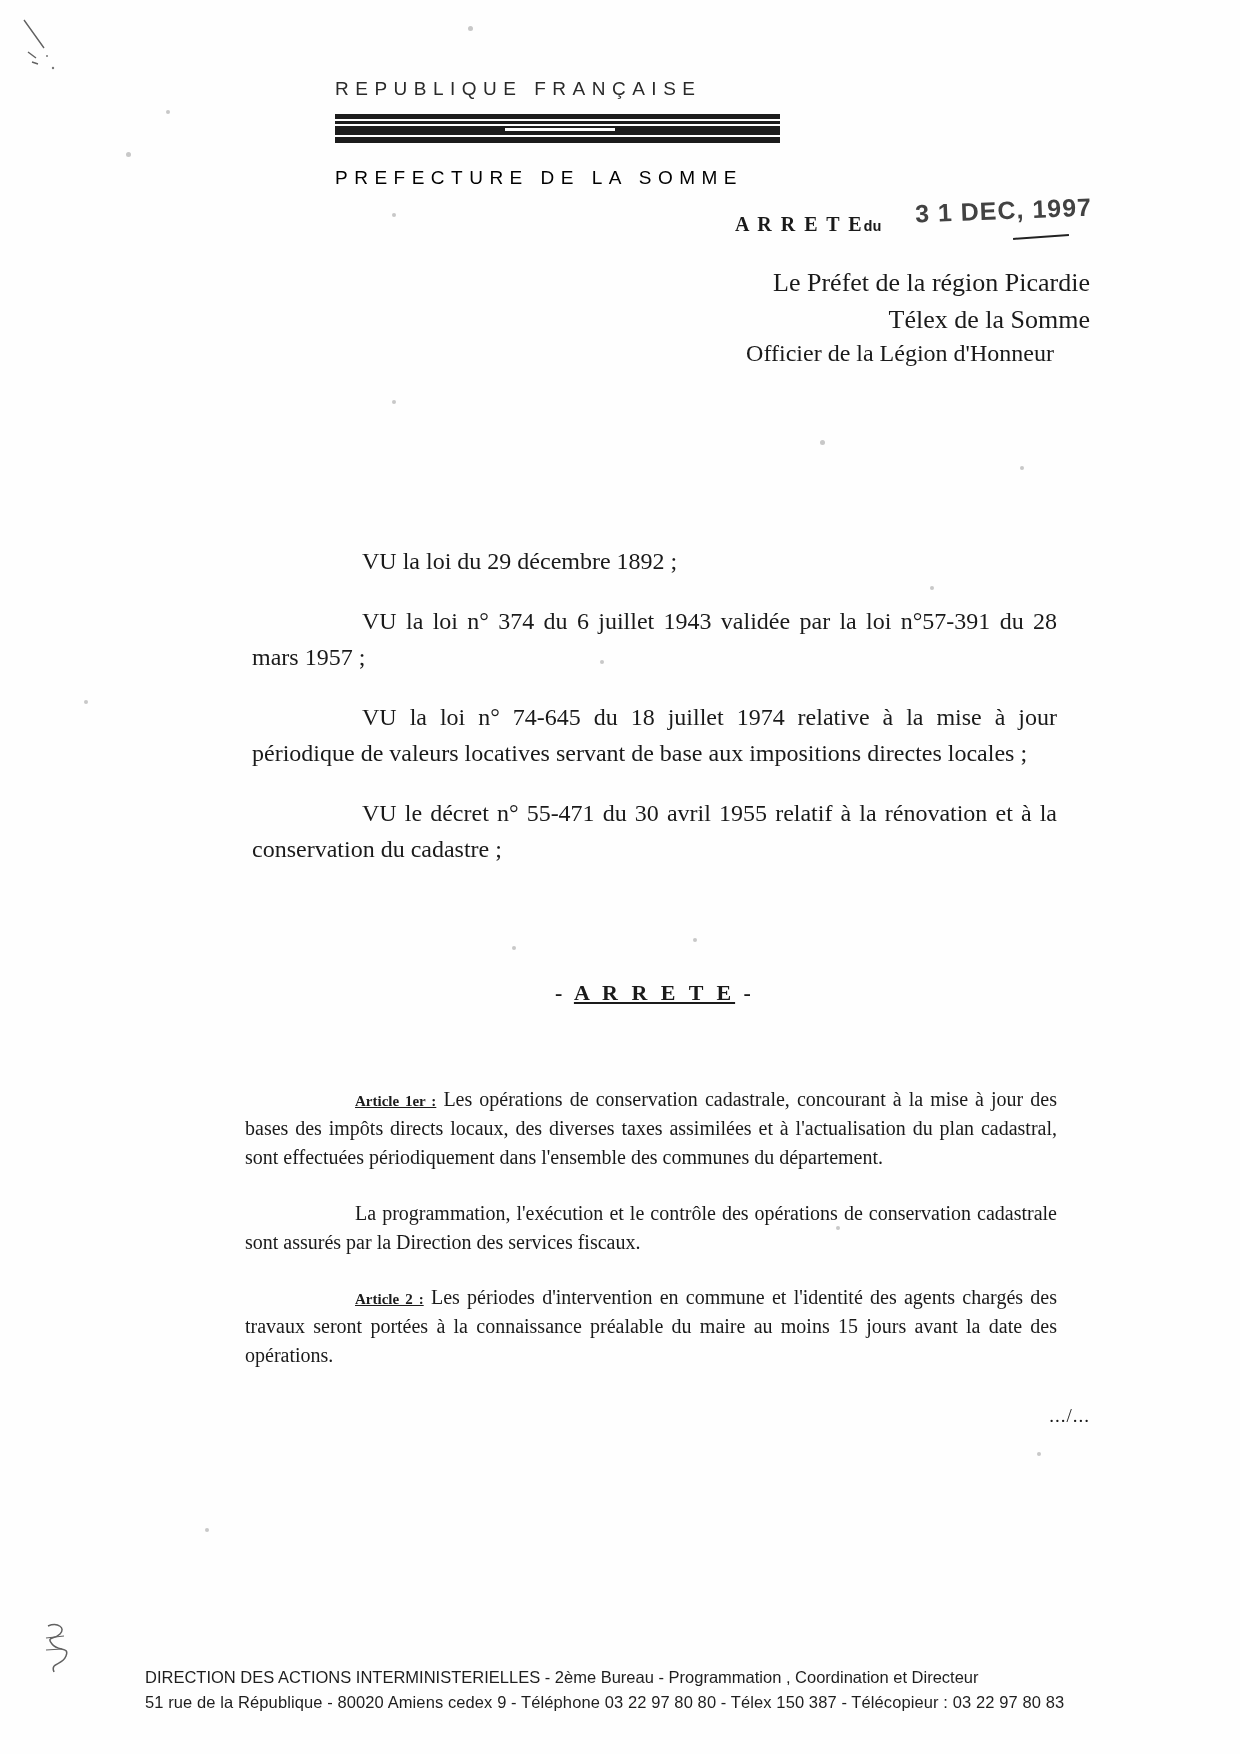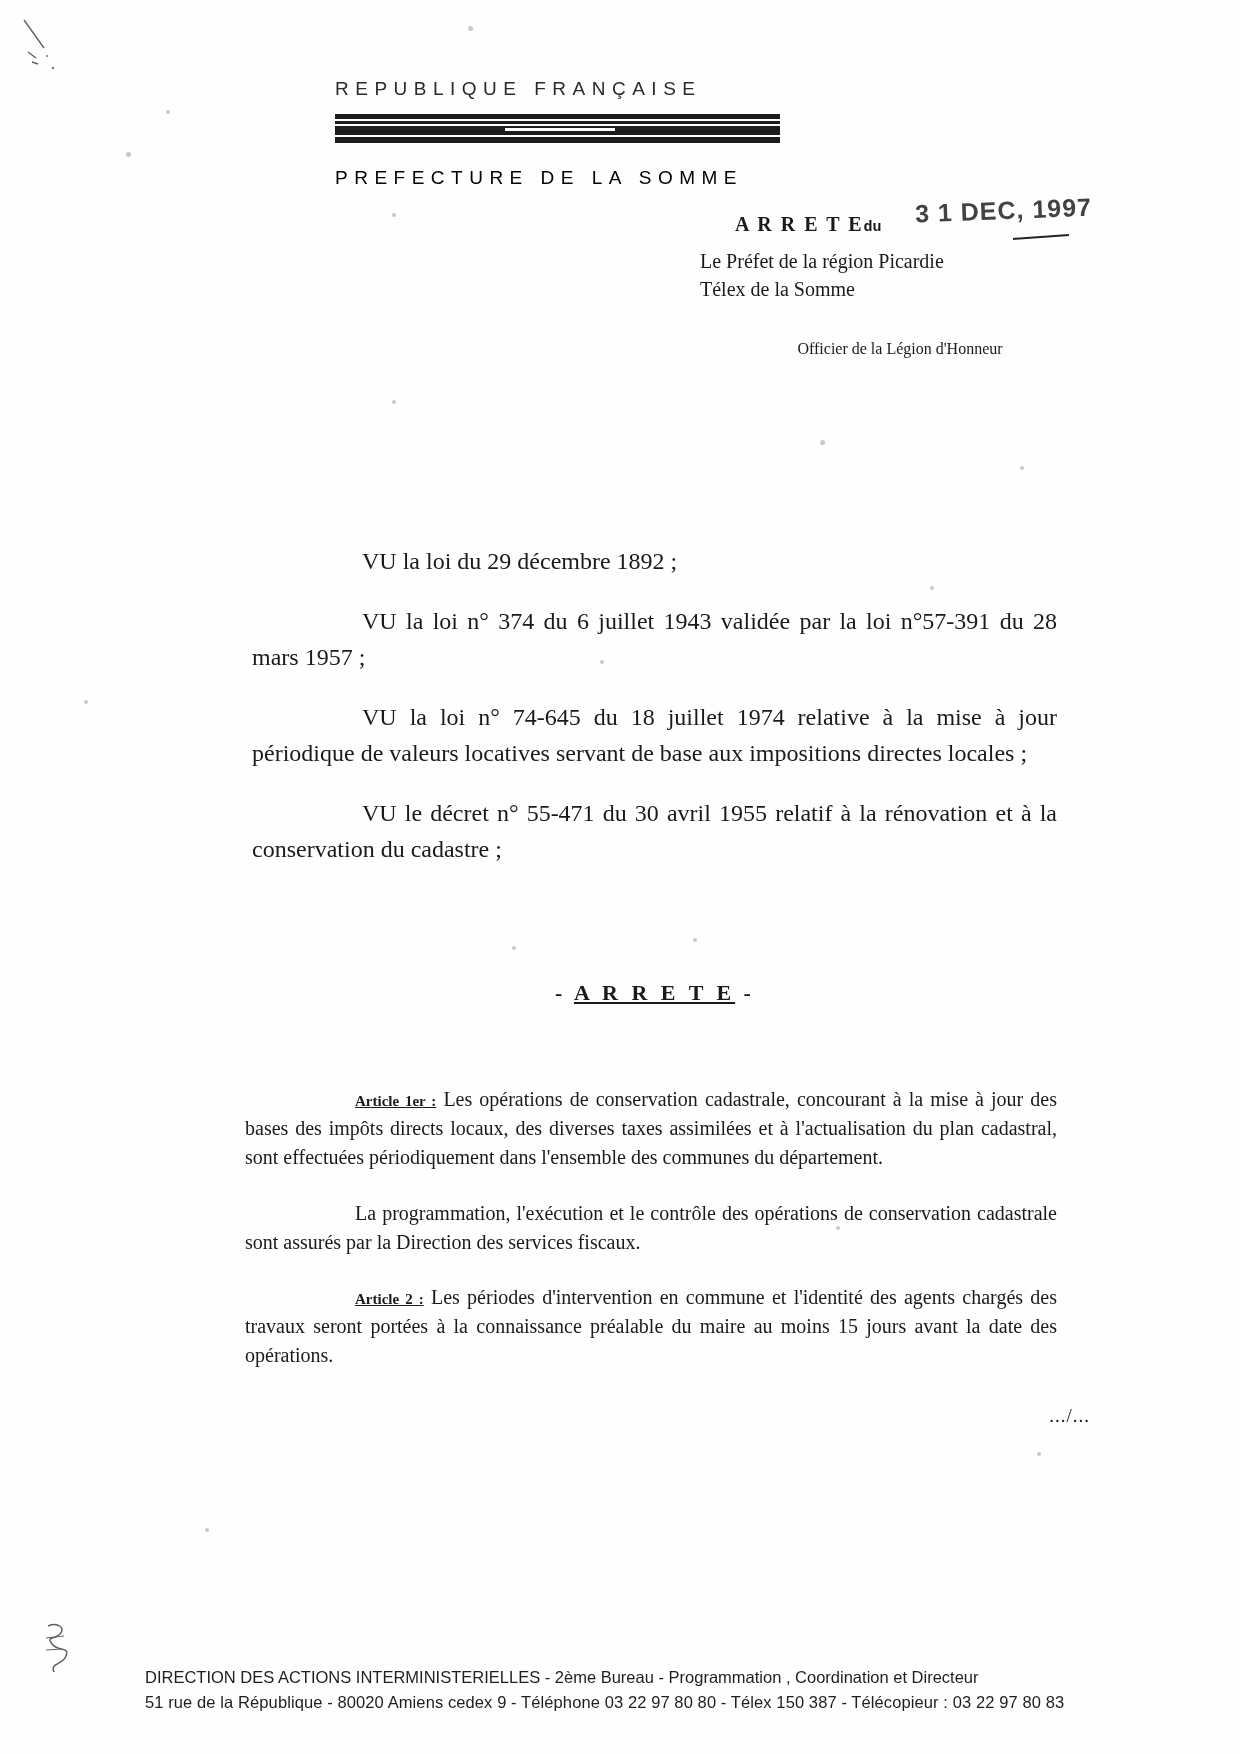--- a/index.html
+++ b/index.html
@@ -109,33 +109,33 @@
     top: 236px;
     width: 56px;
     height: 2px;
     background: #222;
     transform: rotate(-4deg);
   }
 
   .prefet-block {
     position: absolute;
     left: 700px;
-    top: 247px;
+    top: 265px;
     width: 390px;
-    text-align: left;
-    font-size: 20px;
+    text-align: right;
+    font-size: 26px;
     line-height: 1.42;
   }
   .officier {
     position: absolute;
     left: 700px;
     top: 340px;
     width: 400px;
     text-align: center;
-    font-size: 16px;
+    font-size: 24px;
   }
 
   .body-block {
     position: absolute;
     left: 252px;
     top: 543px;
     width: 805px;
     font-size: 24px;
     line-height: 1.5;
   }

